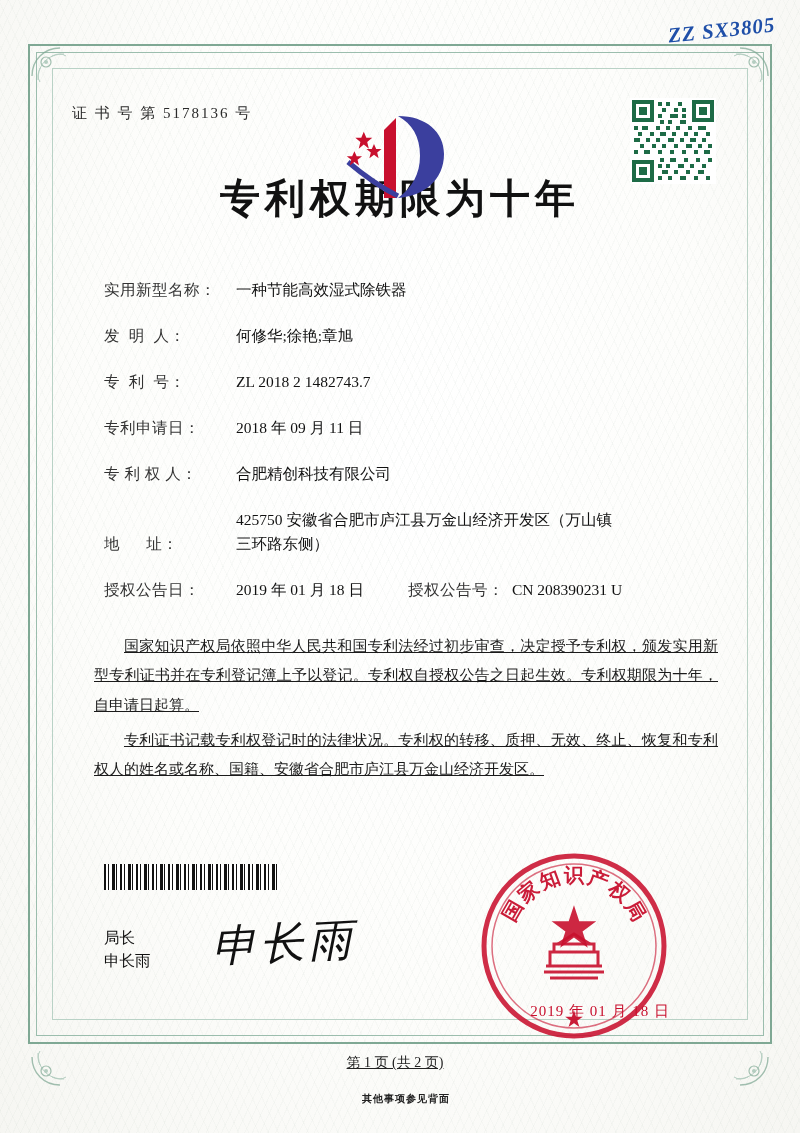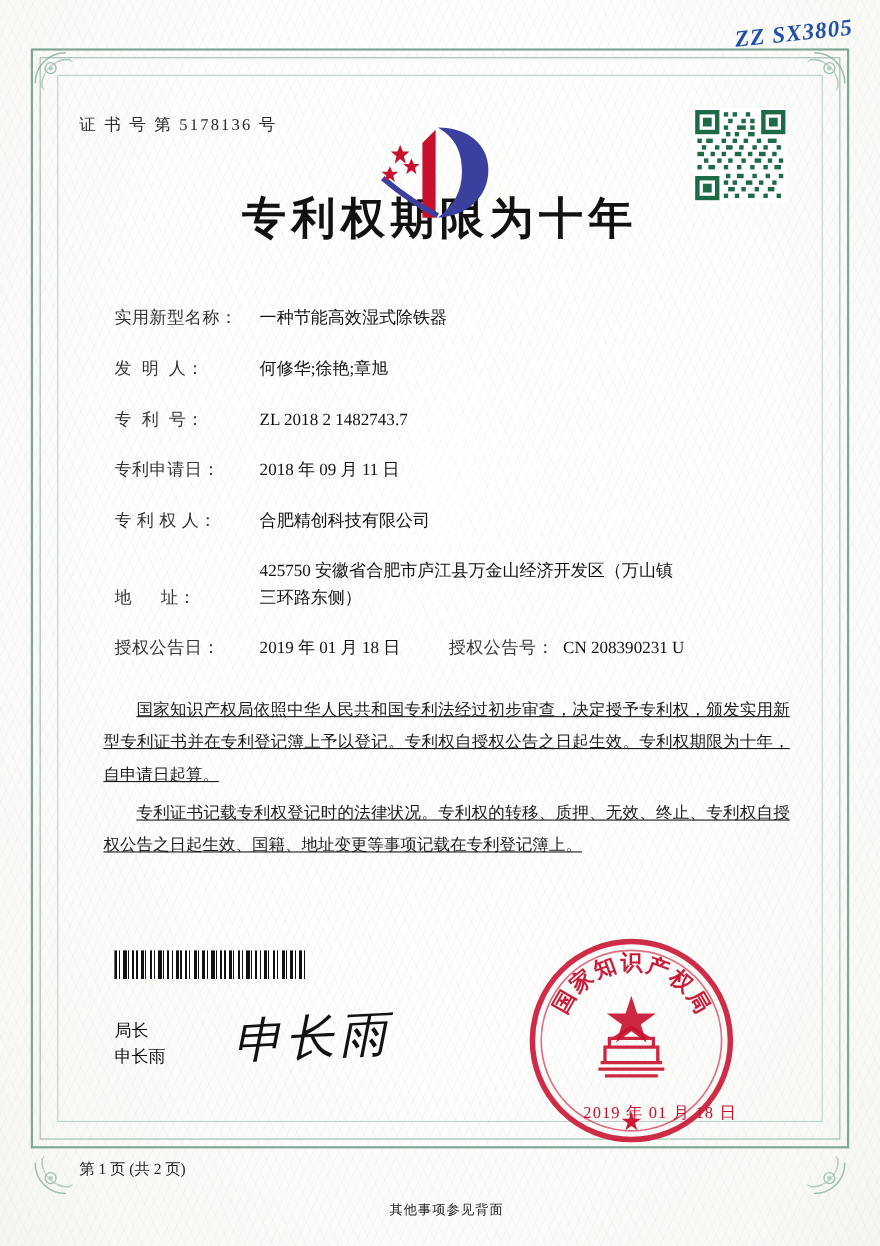--- a/index.html
+++ b/index.html
@@ -232,34 +232,36 @@
     font-size: 15px;
     color: #c8102e;
     letter-spacing: 1px;
   }
 
   .page-no {
     position: absolute;
     left: 0;
     right: 10px;
     top: 968px;
-    text-align: left;
+    text-align: center;
     font-size: 14px;
     color: #222;
+    text-decoration: underline;
   }
 
   .footnote {
     position: absolute;
     left: 12px;
     right: 0;
     top: 1092px;
     text-align: center;
-    font-size: 12px;
+    font-size: 10px;
     color: #222;
     letter-spacing: 1px;
+    font-weight: bold;
   }
 </style>
 </head>
 <body>
 
 <div class="page">
 
   <div class="handwrite-top">ZZ SX3805</div>
 
   <div class="border-outer"></div>
@@ -448,21 +450,21 @@
         <div class="field-label">授权公告日：</div>
         <div class="field-value" style="flex:0 0 auto;">2019 年 01 月 18 日</div>
         <div class="field-label col2-label">授权公告号：</div>
         <div class="field-value">CN 208390231 U</div>
       </div>
 
     </div>
 
     <div class="paras">
       <p>国家知识产权局依照中华人民共和国专利法经过初步审查，决定授予专利权，颁发实用新型专利证书并在专利登记簿上予以登记。专利权自授权公告之日起生效。专利权期限为十年，自申请日起算。</p>
-      <p>专利证书记载专利权登记时的法律状况。专利权的转移、质押、无效、终止、专利权自授权公告之日起生效、国籍、地址变更等事项记载在专利登记簿上。</p>
+      <p>专利证书记载专利权登记时的法律状况。专利权的转移、质押、无效、终止、恢复和专利权人的姓名或名称、国籍、安徽省合肥市庐江县万金山经济开发区。</p>
     </div>
 
     <div class="barcode"></div>
 
     <div class="signature-block">
       <div>局长</div>
       <div>申长雨</div>
     </div>
 
     <div class="handsign">申长雨</div>

